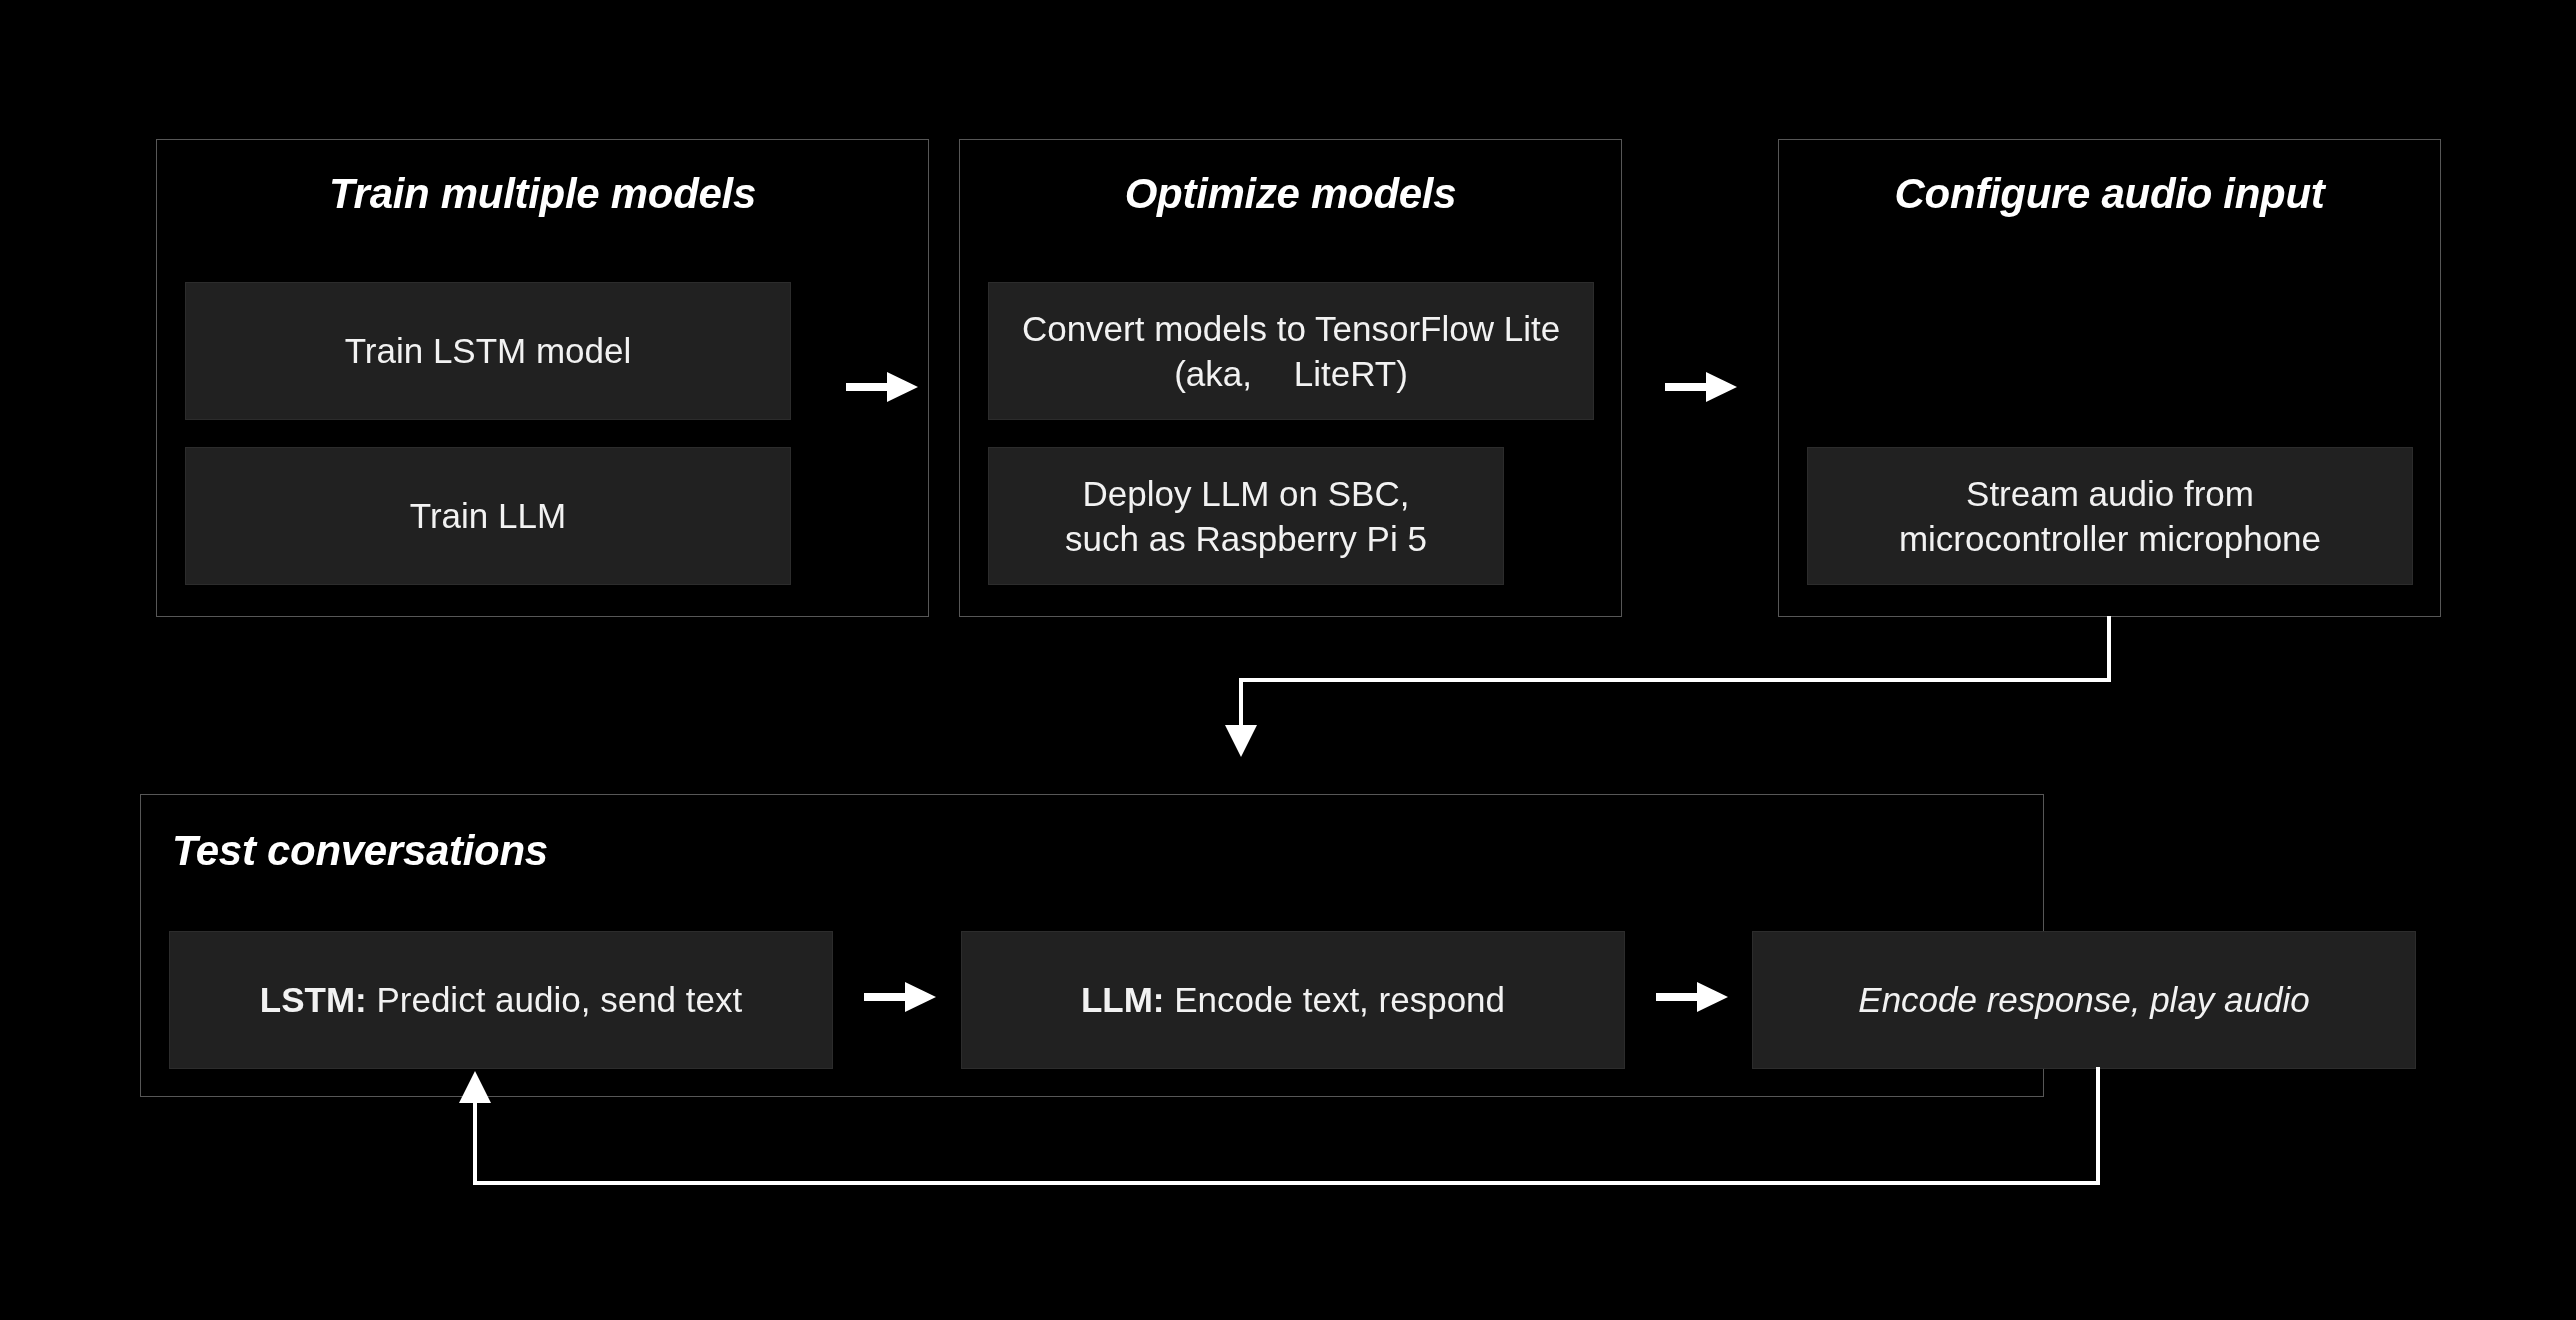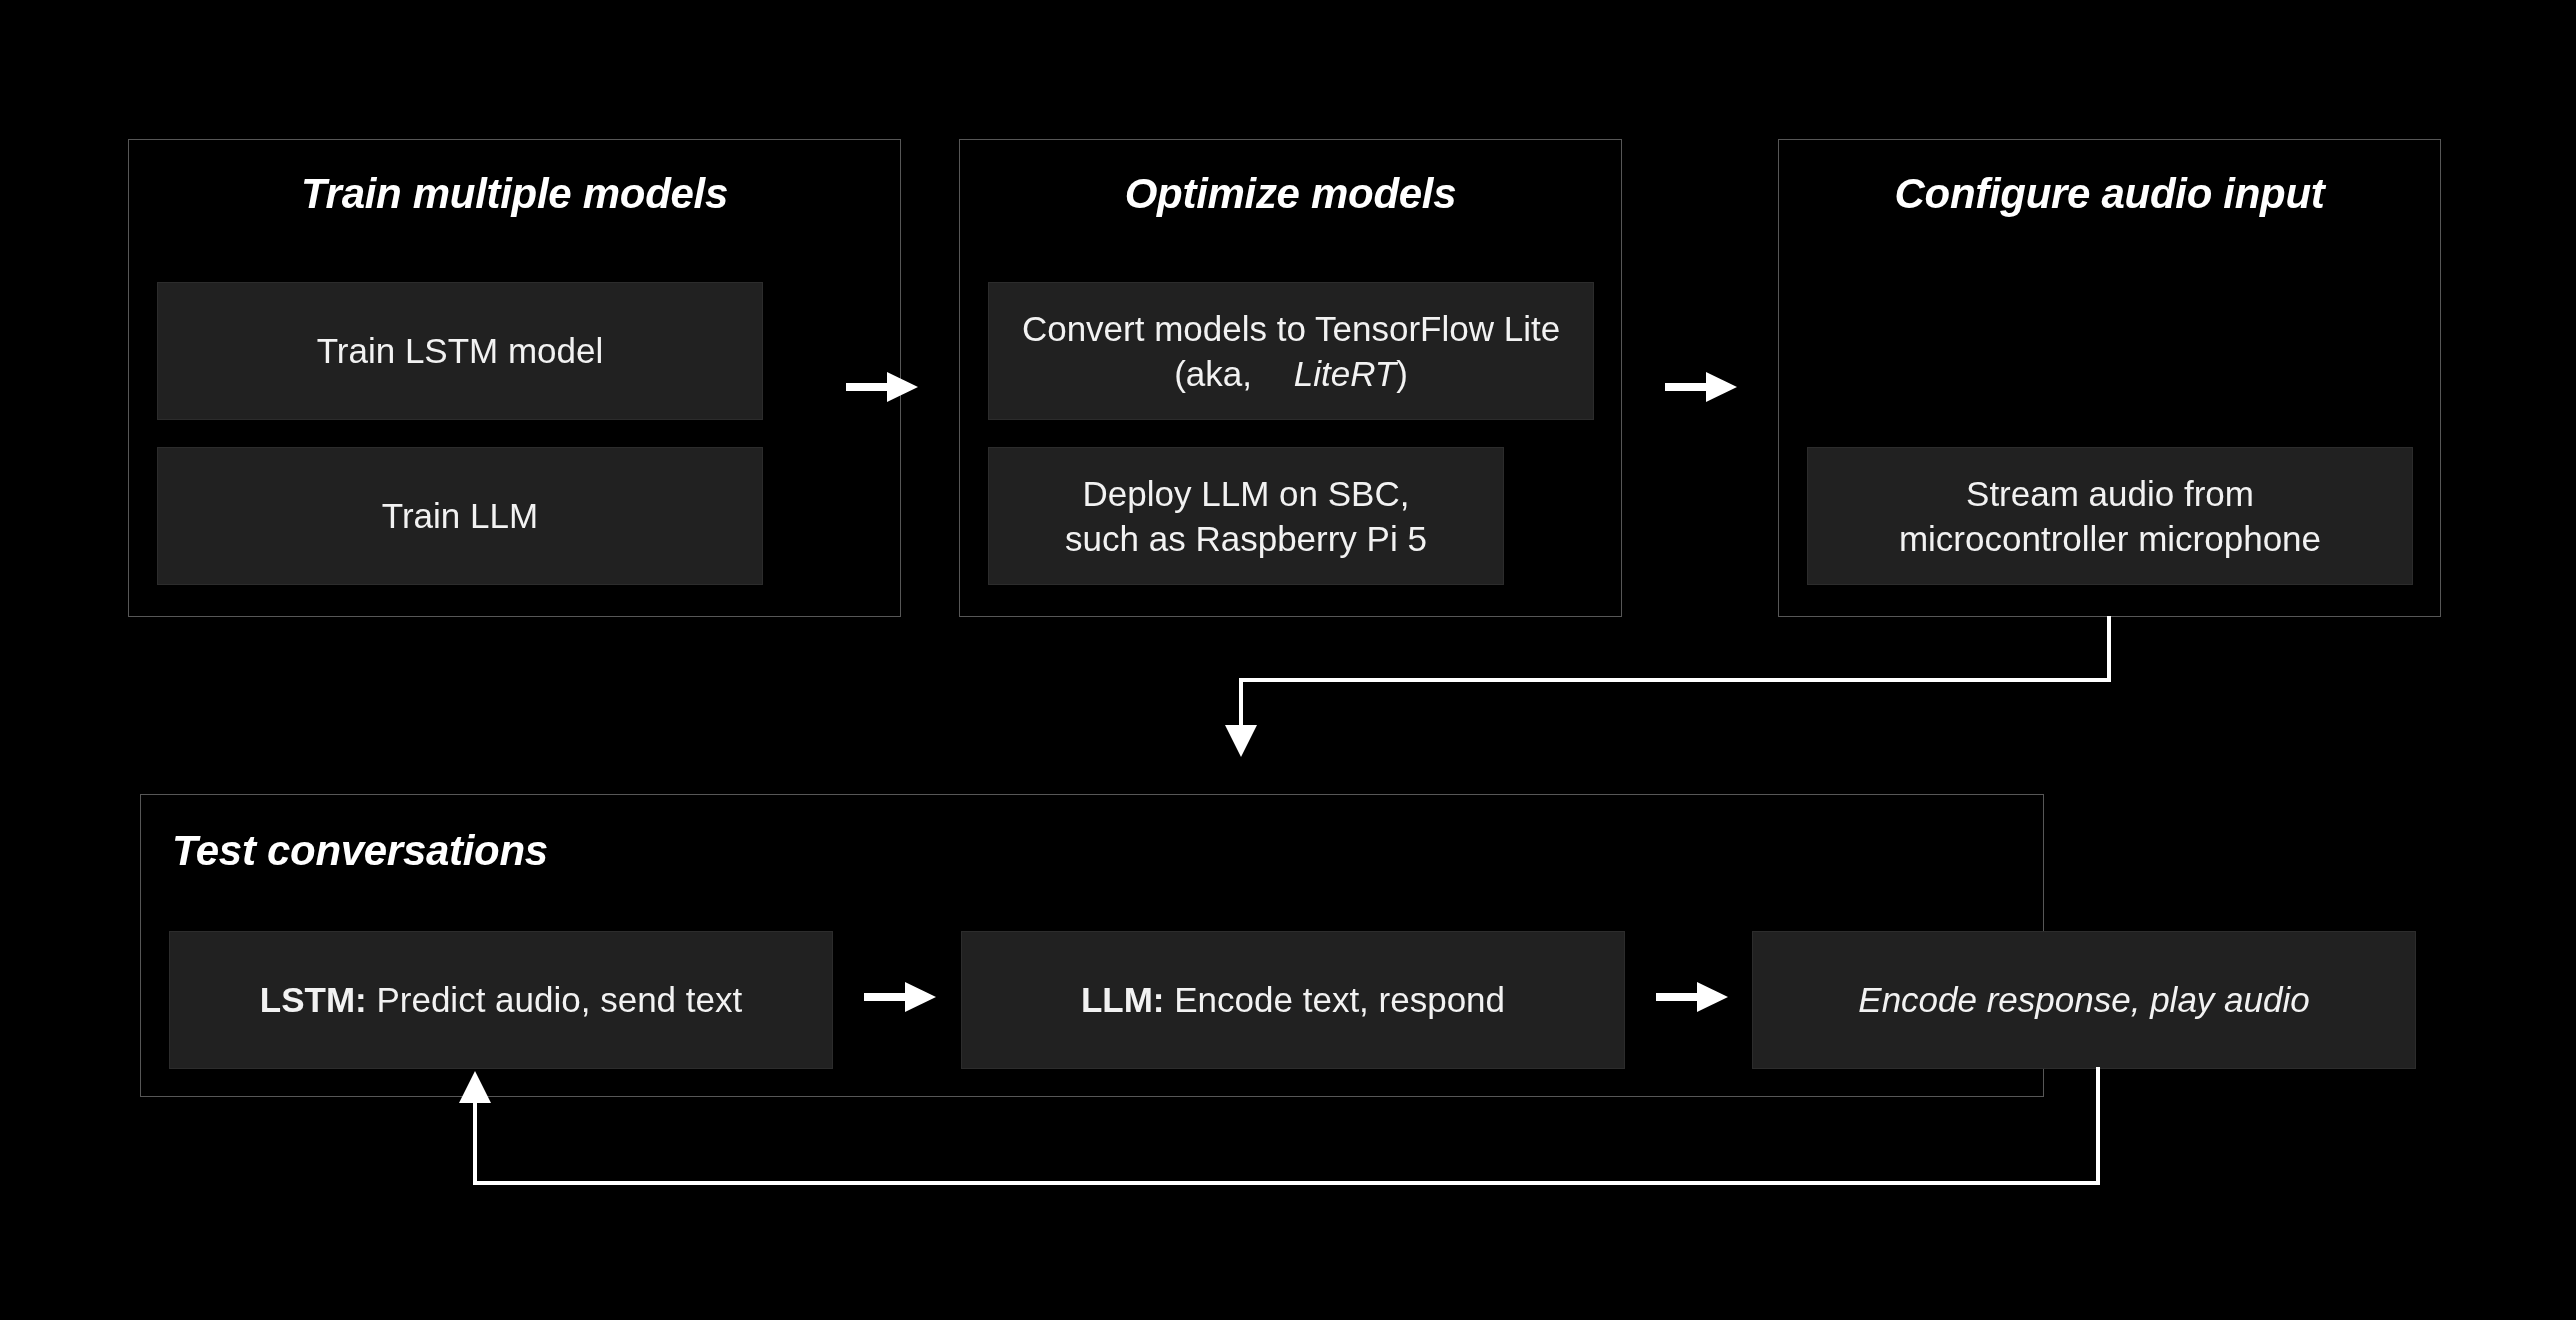--- a/index.html
+++ b/index.html
@@ -51,21 +51,20 @@
     display: flex;
     align-items: center;
     justify-content: center;
     text-align: center;
     font-size: 35px;
     line-height: 1.30;
     color: #f2f2f2;
     padding: 0 12px;
   }
   .step-box span.em {
-    font-style: italic;
     margin-left: 32px;
   }
   .step-box span.strong {
     font-weight: bold;
   }
 
   
   .arrow-h {
     position: absolute;
     height: 31px;
@@ -108,21 +107,21 @@
     width: 0;
     height: 0;
     border-left: 16px solid transparent;
     border-right: 16px solid transparent;
     border-bottom: 32px solid #ffffff;
   }
 </style>
 </head>
 <body>
 
-<div class="panel" style="left:128px; top:139px; width:773px; height:478px;">
+<div class="panel" style="left:156px; top:139px; width:773px; height:478px;">
   <div class="panel-title" style="top:30px;">Train multiple models</div>
 
   <div class="step-box" style="left:28px; top:142px; width:606px; height:138px;">
     <span>Train LSTM model</span>
   </div>
 
   <div class="step-box" style="left:28px; top:307px; width:606px; height:138px;">
     <span>Train LLM</span>
   </div>
 </div>

